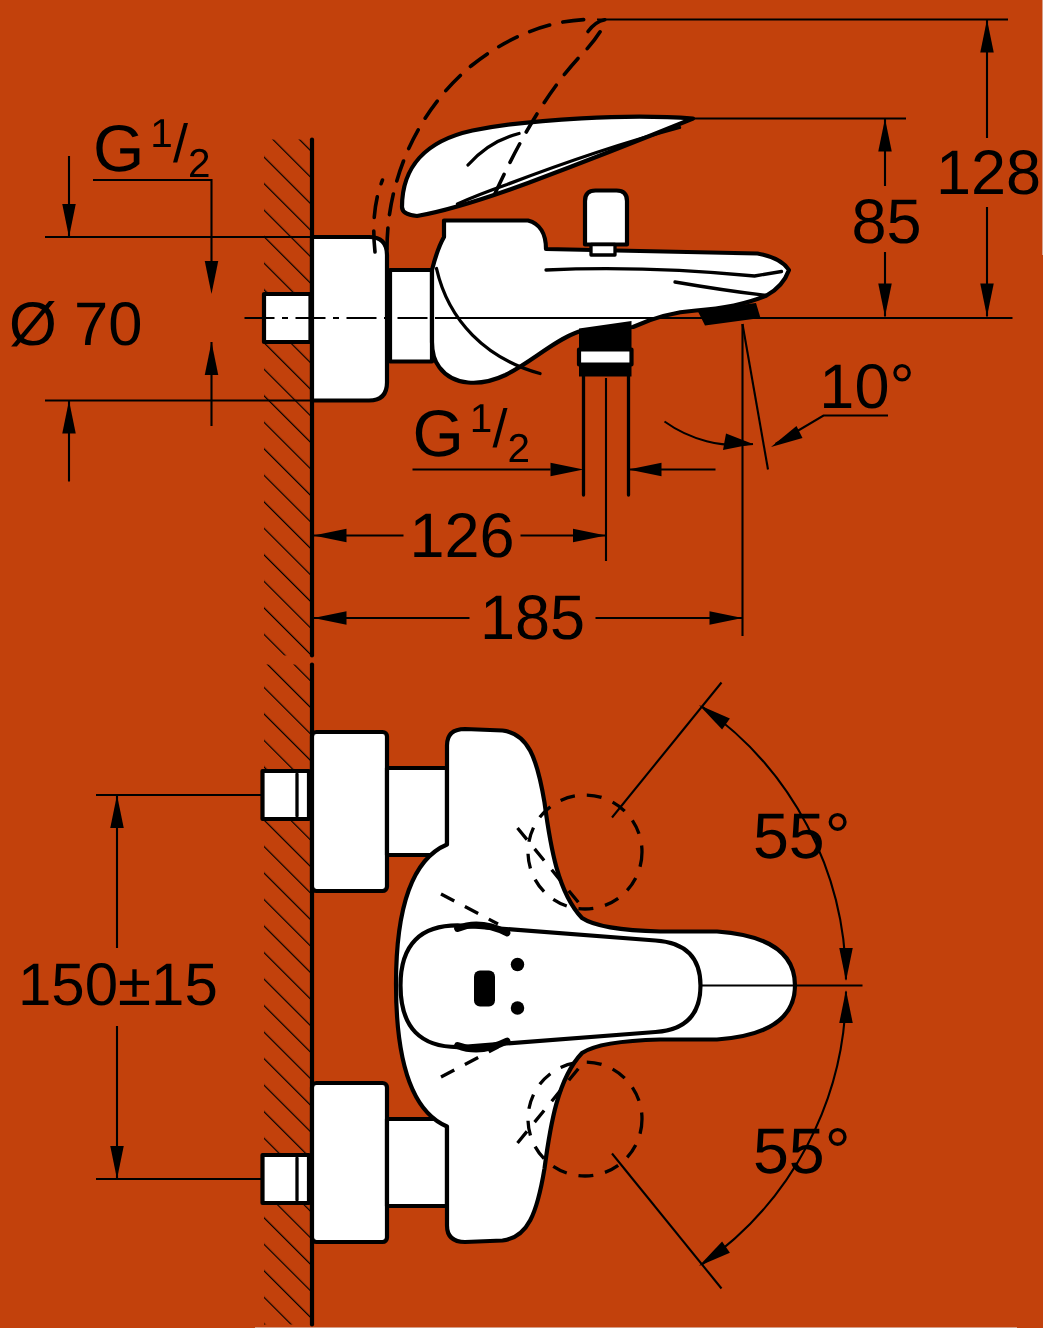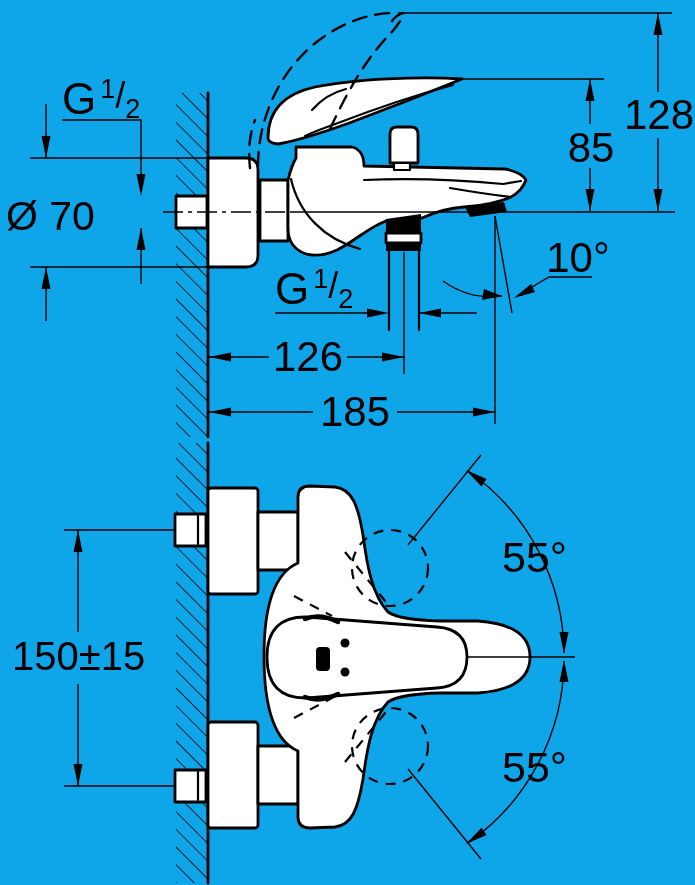--- a/index.html
+++ b/index.html
@@ -1,17 +1,17 @@
 <!DOCTYPE html>
 <html><head>
 <meta charset="utf-8">
 <style>
   html,body{margin:0;padding:0;background:#e8e8e8;}
   .stage{
-    width:695px;height:885px;background:#0ea5e9;position:relative;overflow:hidden;
+    width:695px;height:885px;background:#c2410c;position:relative;overflow:hidden;
     font-family:"Liberation Sans", sans-serif;
   }
   svg{display:block;}
   svg text{fill:#000;font-family:"Liberation Sans", sans-serif;}
   .thick{stroke:#000;stroke-width:2.8;fill:none;stroke-linecap:round;stroke-linejoin:round;}
   .med{stroke:#000;stroke-width:2.2;fill:none;stroke-linecap:round;stroke-linejoin:round;}
   .thin{stroke:#000;stroke-width:1.4;fill:none;}
   .fillwhite{fill:#ffffff;}
   .dashed{stroke:#000;stroke-width:2.4;fill:none;stroke-dasharray:14 9;stroke-linecap:round;}
   .dashedc{stroke:#000;stroke-width:2.2;fill:none;stroke-dasharray:10 8;}

